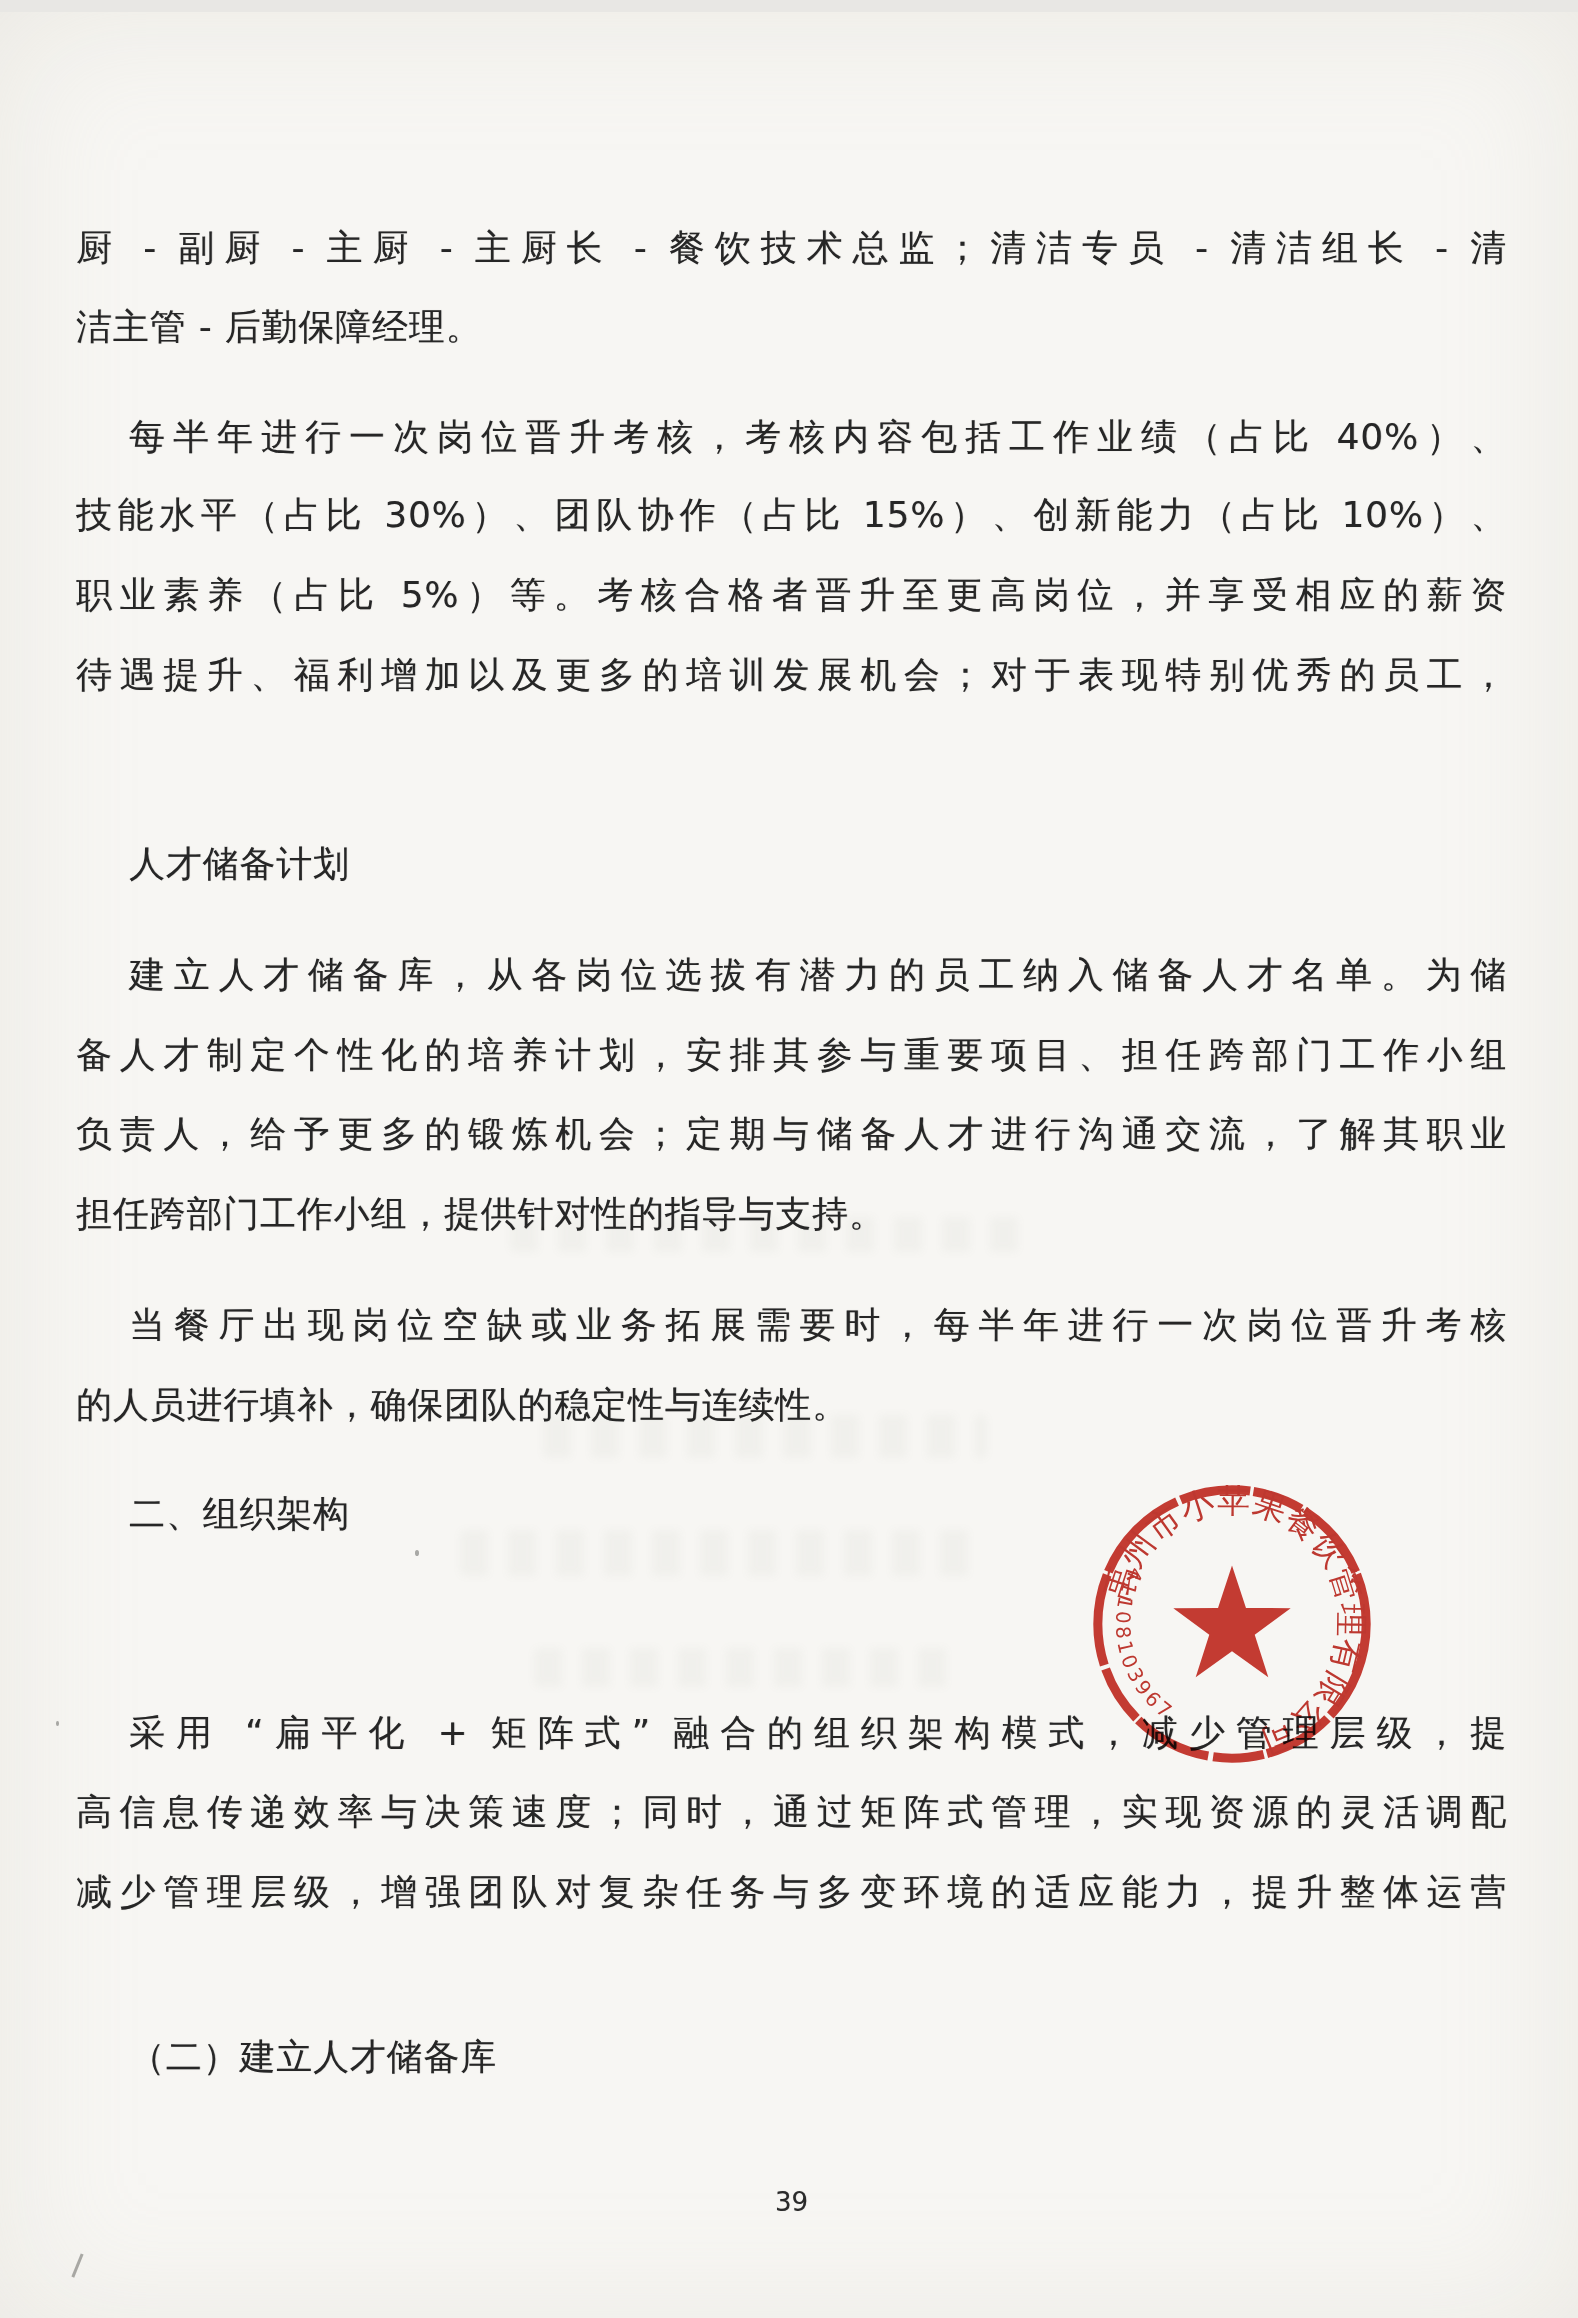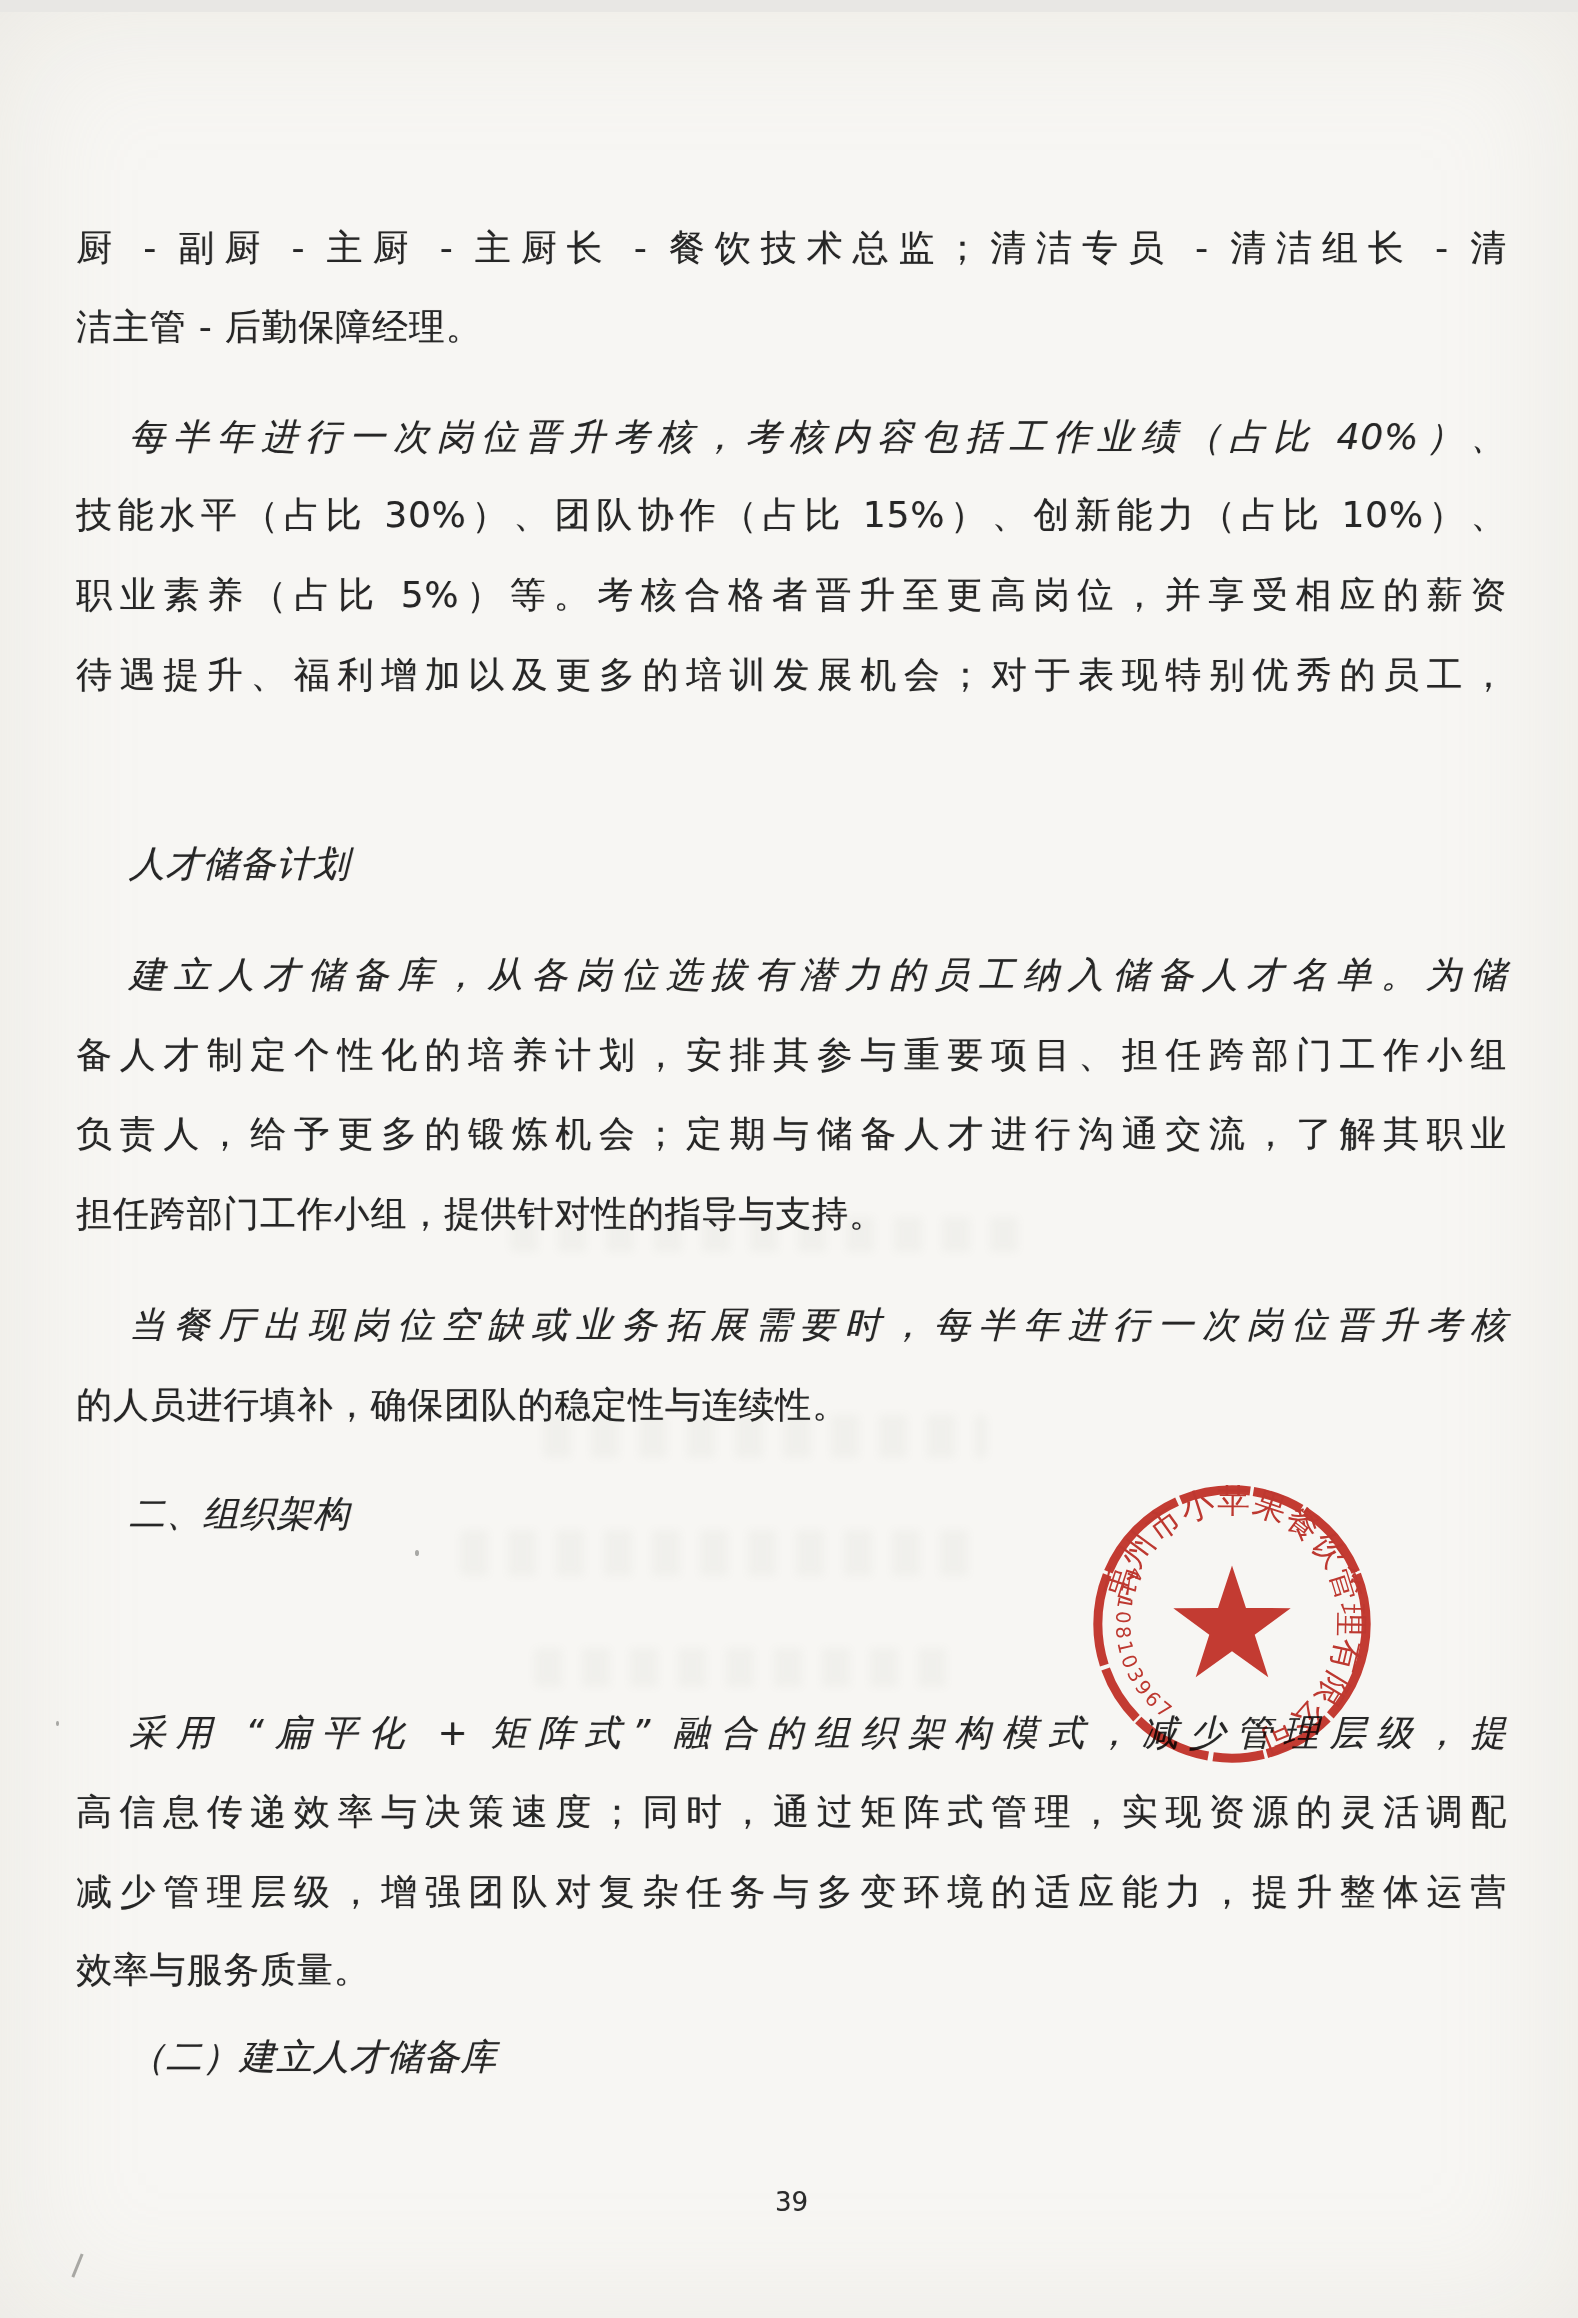--- a/index.html
+++ b/index.html
@@ -15,21 +15,21 @@
   .line{
     position:absolute;
     left:76px;width:1431px;
     font-size:36px;line-height:51px;
     color:#262626;
     text-shadow:0.4px 0.4px 0.7px rgba(55,55,55,.45);
     letter-spacing:0.8px;
     white-space:normal;
   }
   .jl{text-align:justify;text-align-last:justify;}
-  .indent{text-indent:53px;font-style:italic;}
+  .indent{text-indent:53px;}
   .footer-num{
     position:absolute;left:76px;top:2175px;width:1431px;
     text-align:center;font-size:26px;color:#2a2a2a;
     text-shadow:0.3px 0.3px 0.7px rgba(60,60,60,.4);
   }
   .stamp{
     position:absolute;left:1083px;top:1463px;
     width:298px;height:298px;
     mix-blend-mode:multiply;
     opacity:.9;
@@ -63,21 +63,20 @@
   <div class="line jl indent" style="top:937px">建立人才储备库，从各岗位选拔有潜力的员工纳入储备人才名单。为储</div>
   <div class="line jl" style="top:1017px">备人才制定个性化的培养计划，安排其参与重要项目、担任跨部门工作小组</div>
   <div class="line jl" style="top:1096px">负责人，给予更多的锻炼机会；定期与储备人才进行沟通交流，了解其职业</div>
   <div class="line" style="top:1176px">担任跨部门工作小组，提供针对性的指导与支持。</div>
   <div class="line jl indent" style="top:1287px">当餐厅出现岗位空缺或业务拓展需要时，每半年进行一次岗位晋升考核</div>
   <div class="line" style="top:1367px">的人员进行填补，确保团队的稳定性与连续性。</div>
   <div class="line indent" style="top:1476px">二、组织架构</div>
   <div class="line jl indent" style="top:1695px">采用 “扁平化 + 矩阵式” 融合的组织架构模式，减少管理层级，提</div>
   <div class="line jl" style="top:1774px">高信息传递效率与决策速度；同时，通过矩阵式管理，实现资源的灵活调配</div>
   <div class="line jl" style="top:1854px">减少管理层级，增强团队对复杂任务与多变环境的适应能力，提升整体运营</div>
-  <div class="line" style="top:1932px">效率与服务质量。</div>
   <div class="line indent" style="top:2019px">（二）建立人才储备库</div>
 
   <div class="footer-num">39</div>
 
   <svg class="stamp" viewBox="0 0 362 362">
 
     <circle cx="181" cy="181" r="163" fill="none" stroke="#c5271e" stroke-width="11" stroke-dasharray="122 5 86 4 62 6 97 3 71 5 112 4"></circle>
 
     <polygon fill="#c5271e" points="181,110 198,161.5 252.3,161.8 208.6,194 225.1,245.7 181,214 136.9,245.7 153.4,194 109.7,161.8 164,161.5"></polygon>
     <defs>

